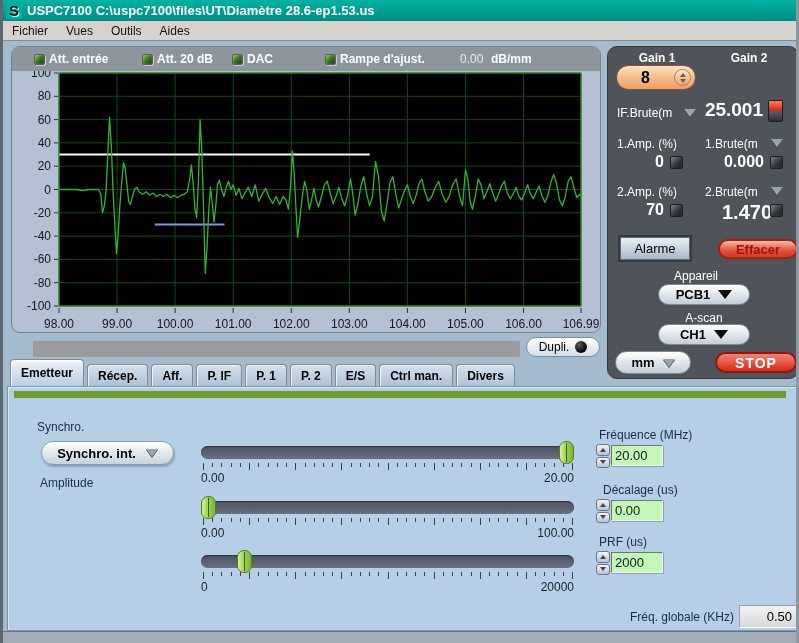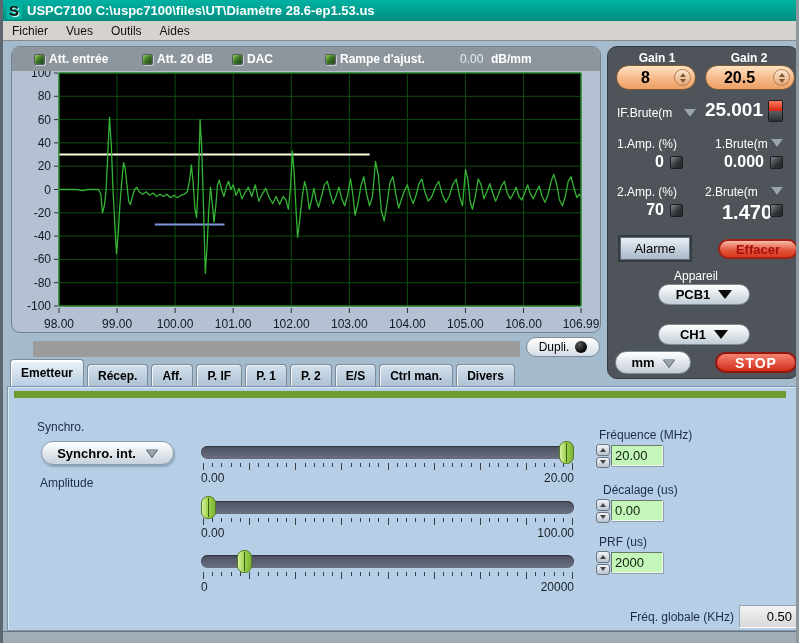--- a/index.html
+++ b/index.html
@@ -233,38 +233,31 @@
   <div id="rightpanel" class="abs">
     <div class="rp-cap" style="left:8px;top:4px;width:82px;">Gain 1</div>
     <div class="rp-cap" style="left:97px;top:4px;width:88px;">Gain 2</div>
     <div class="gainspin" style="left:8px;top:18px;width:80px;">
       <span class="val">8</span>
       <span class="spinknob">
           <span class="tri-up"></span>
           <span class="tri-dn"></span>
         </span>
     </div>
-    <div class="gainspin" style="left:97px;top:18px;width:90px;">
-      <span class="val">20.5</span>
-      <span class="spinknob">
-          <span class="tri-up"></span>
-          <span class="tri-dn"></span>
-        </span>
-    </div>
 
     <div class="rp-label" style="left:9px;top:59px;">IF.Brute(m</div>
     <span class="drop-tri-gray abs" style="left:76px;top:62px;"></span>
     <div class="rp-value" style="left:60px;top:52px;width:95px;font-size:19px;">25.001</div>
     <div class="ledbox2" style="left:160px;top:53px;">
         <div class="cellr"></div>
         <div class="celld"></div>
       </div>
 
     <div class="rp-label" style="left:9px;top:90px;">1.Amp. (%)</div>
-    <div class="rp-label" style="left:97px;top:90px;margin-left:10px;">1.Brute(m</div>
+    <div class="rp-label" style="left:97px;top:90px;">1.Brute(m</div>
     <span class="drop-tri-gray abs" style="left:163px;top:92px;"></span>
     <div class="rp-value" style="left:8px;top:106px;width:48px;font-size:16px;">0</div>
     <div class="ledbox" style="left:62px;top:109px;"></div>
     <div class="rp-value" style="left:90px;top:106px;width:66px;font-size:16px;">0.000</div>
     <div class="ledbox" style="left:162px;top:109px;"></div>
 
     <div class="rp-label" style="left:9px;top:138px;">2.Amp. (%)</div>
     <div class="rp-label" style="left:97px;top:138px;">2.Brute(m</div>
     <span class="drop-tri-gray abs" style="left:163px;top:140px;"></span>
     <div class="rp-value" style="left:8px;top:154px;width:48px;font-size:16px;">70</div>
@@ -274,20 +267,21 @@
 
     <div id="alarmebtn">Alarme</div>
     <div id="effacerbtn">Effacer</div>
 
     <div class="rp-label" style="left:0;top:222px;width:176px;text-align:center;">Appareil</div>
     <div class="pill-white" style="left:50px;top:237px;width:92px;">
       <span>PCB1</span>
       <span class="tri-black"></span>
     </div>
 
+    <div class="rp-label" style="left:0;top:264px;width:192px;text-align:center;">A-scan</div>
     <div class="pill-white" style="left:50px;top:277px;width:92px;">
       <span>CH1</span>
       <span class="tri-black"></span>
     </div>
 
     <div class="pill-white" style="left:7px;top:304px;width:76px;height:23px;border-radius:12px;">
       <span>mm</span>
       <span class="drop-tri-gray"></span>
     </div>
     <div id="stopbtn">STOP</div>

